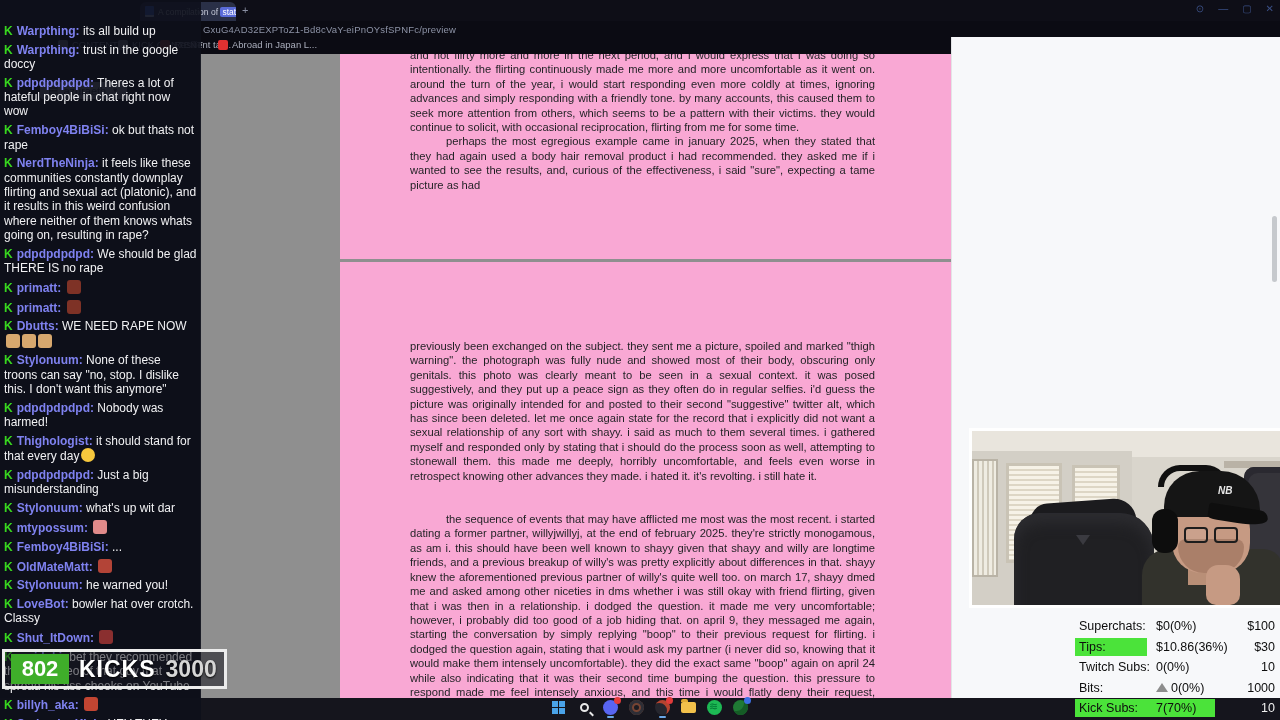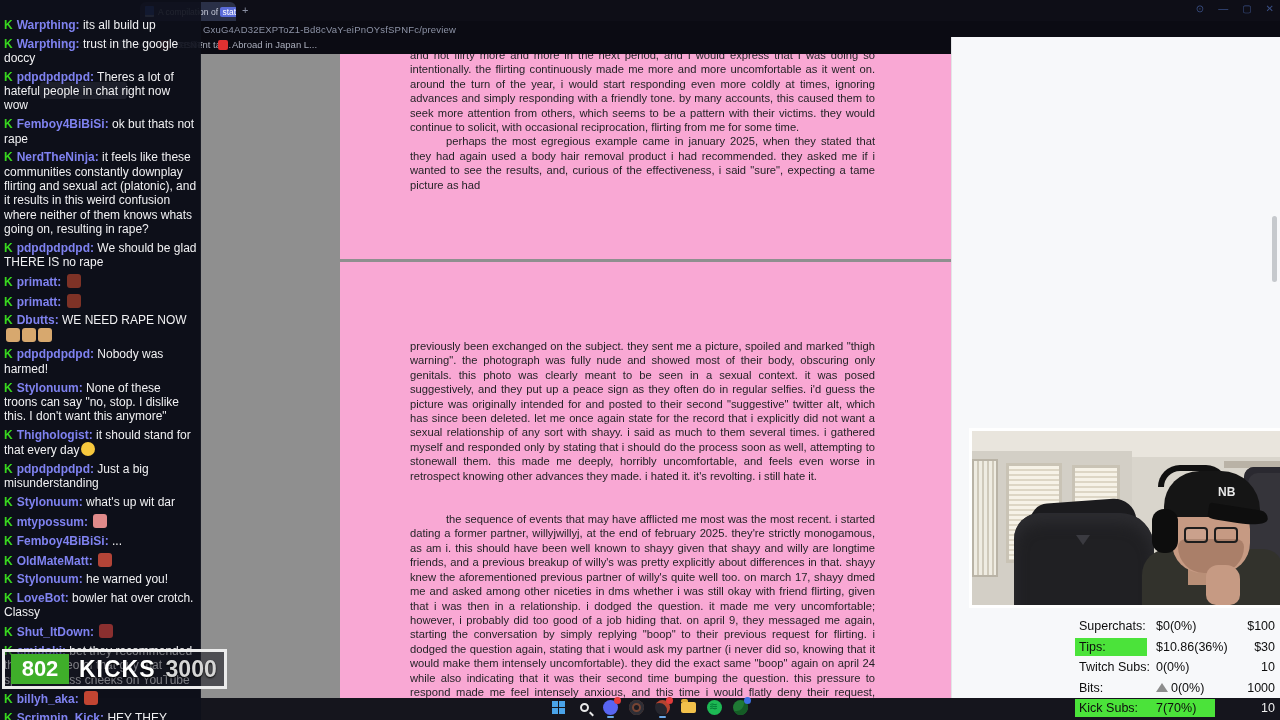--- a/index.html
+++ b/index.html
@@ -71,21 +71,21 @@
       border-radius:18px 22px 4px 4px; transform:rotate(-4deg); }
   .cam-chairlogo { left:104px; top:104px; width:0; height:0;
       border-left:7px solid transparent; border-right:7px solid transparent; border-top:10px solid #3a3a40; }
   .cam-torso { left:170px; top:118px; width:141px; height:62px; background:#32322c; border-radius:26px 20px 0 0; }
   .cam-neck { left:216px; top:128px; width:42px; height:26px; background:#b98f77; }
   .cam-head { left:200px; top:58px; width:78px; height:84px; background:#c69a83; border-radius:36px 40px 30px 30px; }
   .cam-beard { left:206px; top:108px; width:66px; height:34px; background:#aa7f69; border-radius:8px 8px 26px 26px; }
   .cam-cap { left:192px; top:40px; width:96px; height:46px; background:#151515; border-radius:40px 44px 8px 10px; }
   .cam-brim { left:236px; top:76px; width:60px; height:16px; background:#0e0e0e; border-radius:4px 10px 60% 20%;
       transform:rotate(9deg); }
-  .cam-nb { left:246px; top:54px; font-size:12px; font-weight:bold; color:#e8e8e8; }
+  .cam-nb { left:246px; top:54px; font-size:10px; font-weight:bold; font-style:italic; color:#e8e8e8; }
   .cam-phoneband { left:186px; top:34px; width:70px; height:22px; border:6px solid #101010;
       border-bottom:none; border-radius:40px 40px 0 0; }
   .cam-earcup { left:180px; top:78px; width:26px; height:44px; background:#0d0d0d; border-radius:12px; }
   .cam-glassL { left:212px; top:96px; width:24px; height:16px; border:2.5px solid #1d1d1d; border-radius:4px;
       background:rgba(255,255,255,.08); }
   .cam-glassR { left:242px; top:96px; width:24px; height:16px; border:2.5px solid #1d1d1d; border-radius:4px; }
   .cam-hand { left:234px; top:134px; width:34px; height:40px; background:#c69a83; border-radius:12px 14px 10px 10px; }
   
   .stats { position:absolute; left:1075px; top:616px; width:200px; z-index:5; }
   .stat-row { position:relative; height:20.5px; display:flex; align-items:center;
@@ -113,21 +113,21 @@
   .folder { width:15px; height:11px; background:#f2c14b; border-radius:2px; position:relative; }
   .folder::before { content:""; position:absolute; left:0; top:-3px; width:7px; height:3px; background:#e0ab33;
       border-radius:2px 2px 0 0; }
   .spot { background:#1db954; position:relative; overflow:hidden; }
   .spot::before { content:"≋"; color:#073; font-size:11px; position:absolute; left:2px; top:0px; }
   .obsring { box-shadow:inset 0 0 0 3px #2e2e36, inset 0 0 0 5px #743; background:#1c1c22; }
   .ffx { background:#26262e; box-shadow:inset -3px 3px 0 #b5432f; }
   .xbx { background:#1f7a34; box-shadow:inset -4px -4px 0 #155c26; }
   
   .chat { position:absolute; left:0; top:0; width:201px; height:720px; background:rgba(13,15,27,.90);
-          z-index:6; overflow:hidden; padding:18px 4px 0 4px; }
+          z-index:6; overflow:hidden; padding:24px 4px 0 4px; }
   .msg { margin-bottom:4.5px; font-size:12px; line-height:14.3px; color:#f1f1f3; font-weight:500;
          word-wrap:break-word; }
   .kbadge { color:#38d61f; font-weight:800; font-size:12px; margin-right:4px; }
   .uname { color:#7f82f0; font-weight:700; }
   .emote { display:inline-block; width:14px; height:14px; border-radius:3px; vertical-align:-2px; margin-left:2px; }
   .emote.round { border-radius:50%; }
   .lastmsg { position:absolute; left:4px; top:686px; width:190px; z-index:8; }
   
   .goal { position:absolute; left:2px; top:649px; width:225px; height:40px; z-index:7;
           background:rgba(25,25,34,.55); border:3px solid #ececec; display:flex; align-items:center;
@@ -321,22 +321,22 @@
   <div class="chat" id="chat">
       <div class="msg"><span class="kbadge">K</span><span class="uname">Warpthing:</span> its all build up</div>
       <div class="msg"><span class="kbadge">K</span><span class="uname">Warpthing:</span> trust in the google doccy</div>
       <div class="msg"><span class="kbadge">K</span><span class="uname">pdpdpdpdpd:</span> Theres a lot of hateful people in chat right now wow</div>
       <div class="msg"><span class="kbadge">K</span><span class="uname">Femboy4BiBiSi:</span> ok but thats not rape</div>
       <div class="msg"><span class="kbadge">K</span><span class="uname">NerdTheNinja:</span> it feels like these communities constantly downplay flirting and sexual act (platonic), and it results in this weird confusion where neither of them knows whats going on, resulting in rape?</div>
       <div class="msg"><span class="kbadge">K</span><span class="uname">pdpdpdpdpd:</span> We should be glad THERE IS no rape</div>
       <div class="msg"><span class="kbadge">K</span><span class="uname">primatt:</span> <span class="emote" style="background: rgb(126, 50, 38);"></span></div>
       <div class="msg"><span class="kbadge">K</span><span class="uname">primatt:</span> <span class="emote" style="background: rgb(126, 50, 38);"></span></div>
       <div class="msg"><span class="kbadge">K</span><span class="uname">Dbutts:</span> WE NEED RAPE NOW<span class="emote" style="background: rgb(215, 168, 110);"></span><span class="emote" style="background: rgb(215, 168, 110);"></span><span class="emote" style="background: rgb(215, 168, 110);"></span></div>
+      <div class="msg"><span class="kbadge">K</span><span class="uname">Stylonuum:</span> None of these troons can say "no, stop. I dislike this. I don't want this anymore"</div>
       <div class="msg"><span class="kbadge">K</span><span class="uname">pdpdpdpdpd:</span> Nobody was harmed!</div>
-      <div class="msg"><span class="kbadge">K</span><span class="uname">Stylonuum:</span> None of these troons can say "no, stop. I dislike this. I don't want this anymore"</div>
       <div class="msg"><span class="kbadge">K</span><span class="uname">Thighologist:</span> it should stand for that every day<span class="emote round" style="background: rgb(247, 200, 61);"></span></div>
       <div class="msg"><span class="kbadge">K</span><span class="uname">pdpdpdpdpd:</span> Just a big misunderstanding</div>
       <div class="msg"><span class="kbadge">K</span><span class="uname">Stylonuum:</span> what's up wit dar</div>
       <div class="msg"><span class="kbadge">K</span><span class="uname">mtypossum:</span> <span class="emote" style="background: rgb(224, 138, 138);"></span></div>
       <div class="msg"><span class="kbadge">K</span><span class="uname">Femboy4BiBiSi:</span> ...</div>
       <div class="msg"><span class="kbadge">K</span><span class="uname">OldMateMatt:</span> <span class="emote" style="background: rgb(179, 68, 55);"></span></div>
       <div class="msg"><span class="kbadge">K</span><span class="uname">Stylonuum:</span> he warned you!</div>
       <div class="msg"><span class="kbadge">K</span><span class="uname">LoveBot:</span> bowler hat over crotch. Classy</div>
       <div class="msg"><span class="kbadge">K</span><span class="uname">Shut_ItDown:</span> <span class="emote" style="background: rgb(138, 47, 47);"></span></div>
       <div class="msg"><span class="kbadge">K</span><span class="uname">emidoki:</span> bet they recommended that one video of that guy that spread his ass cheeks on YouTube</div>

